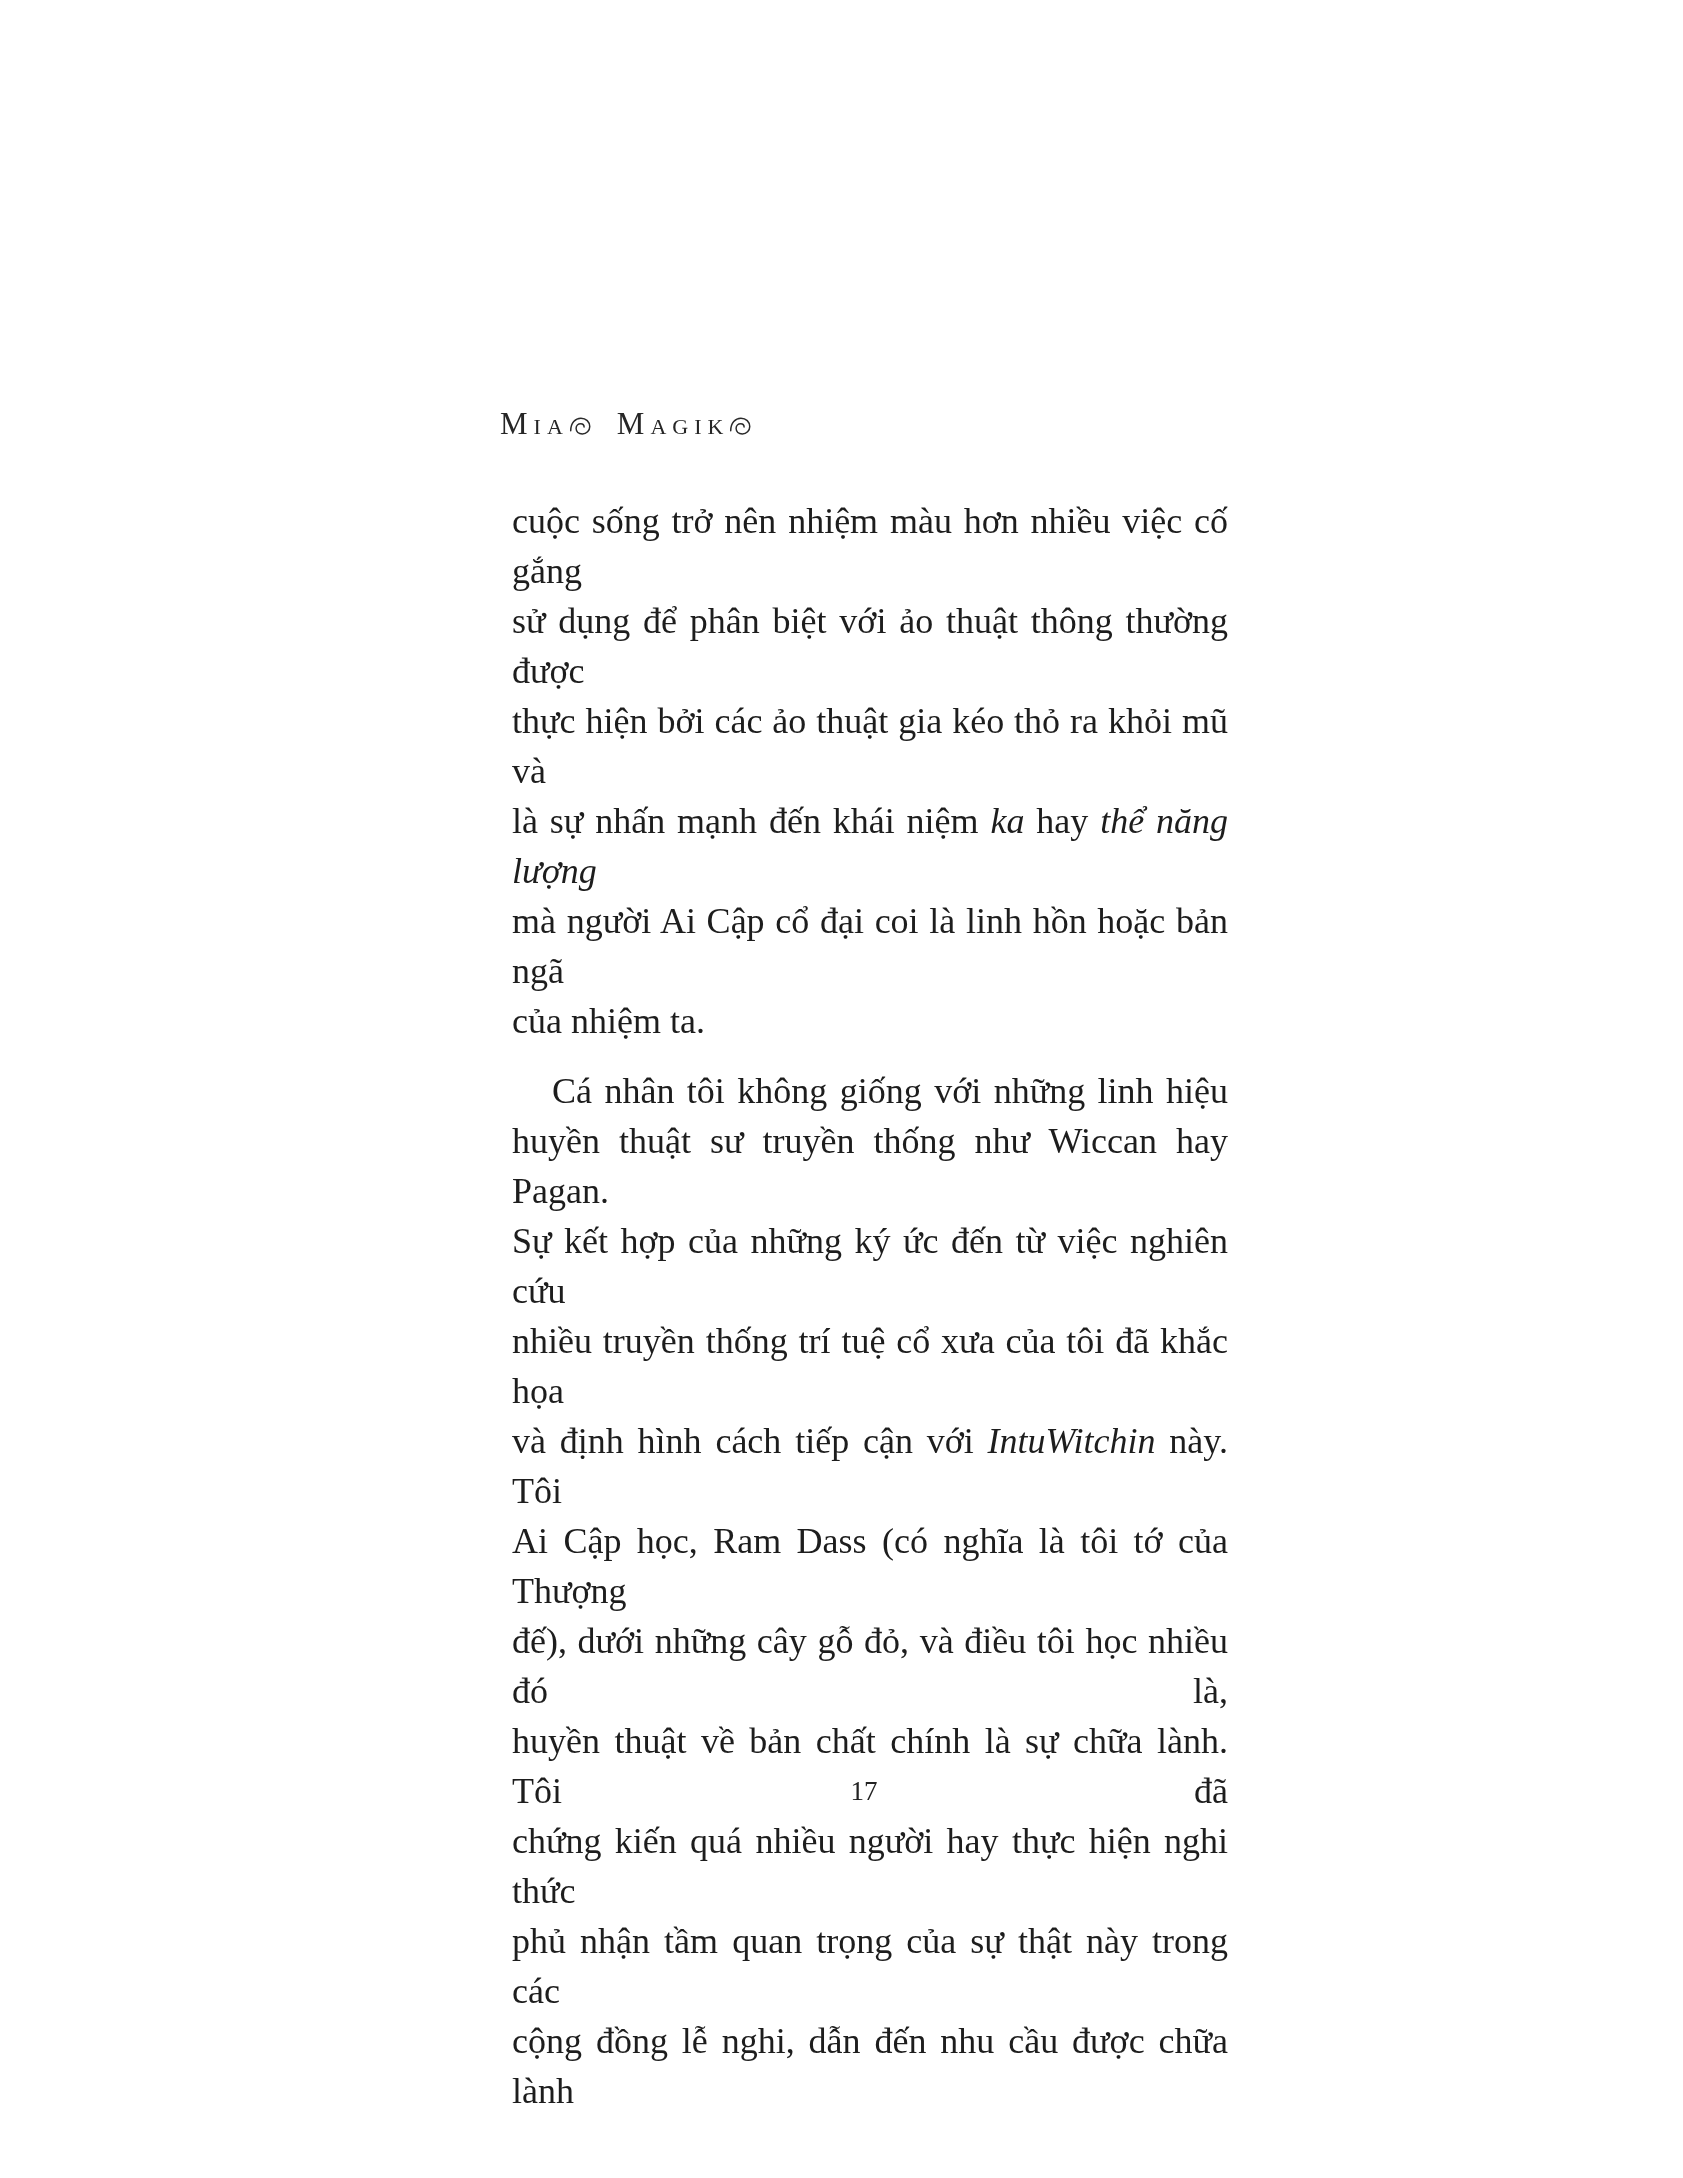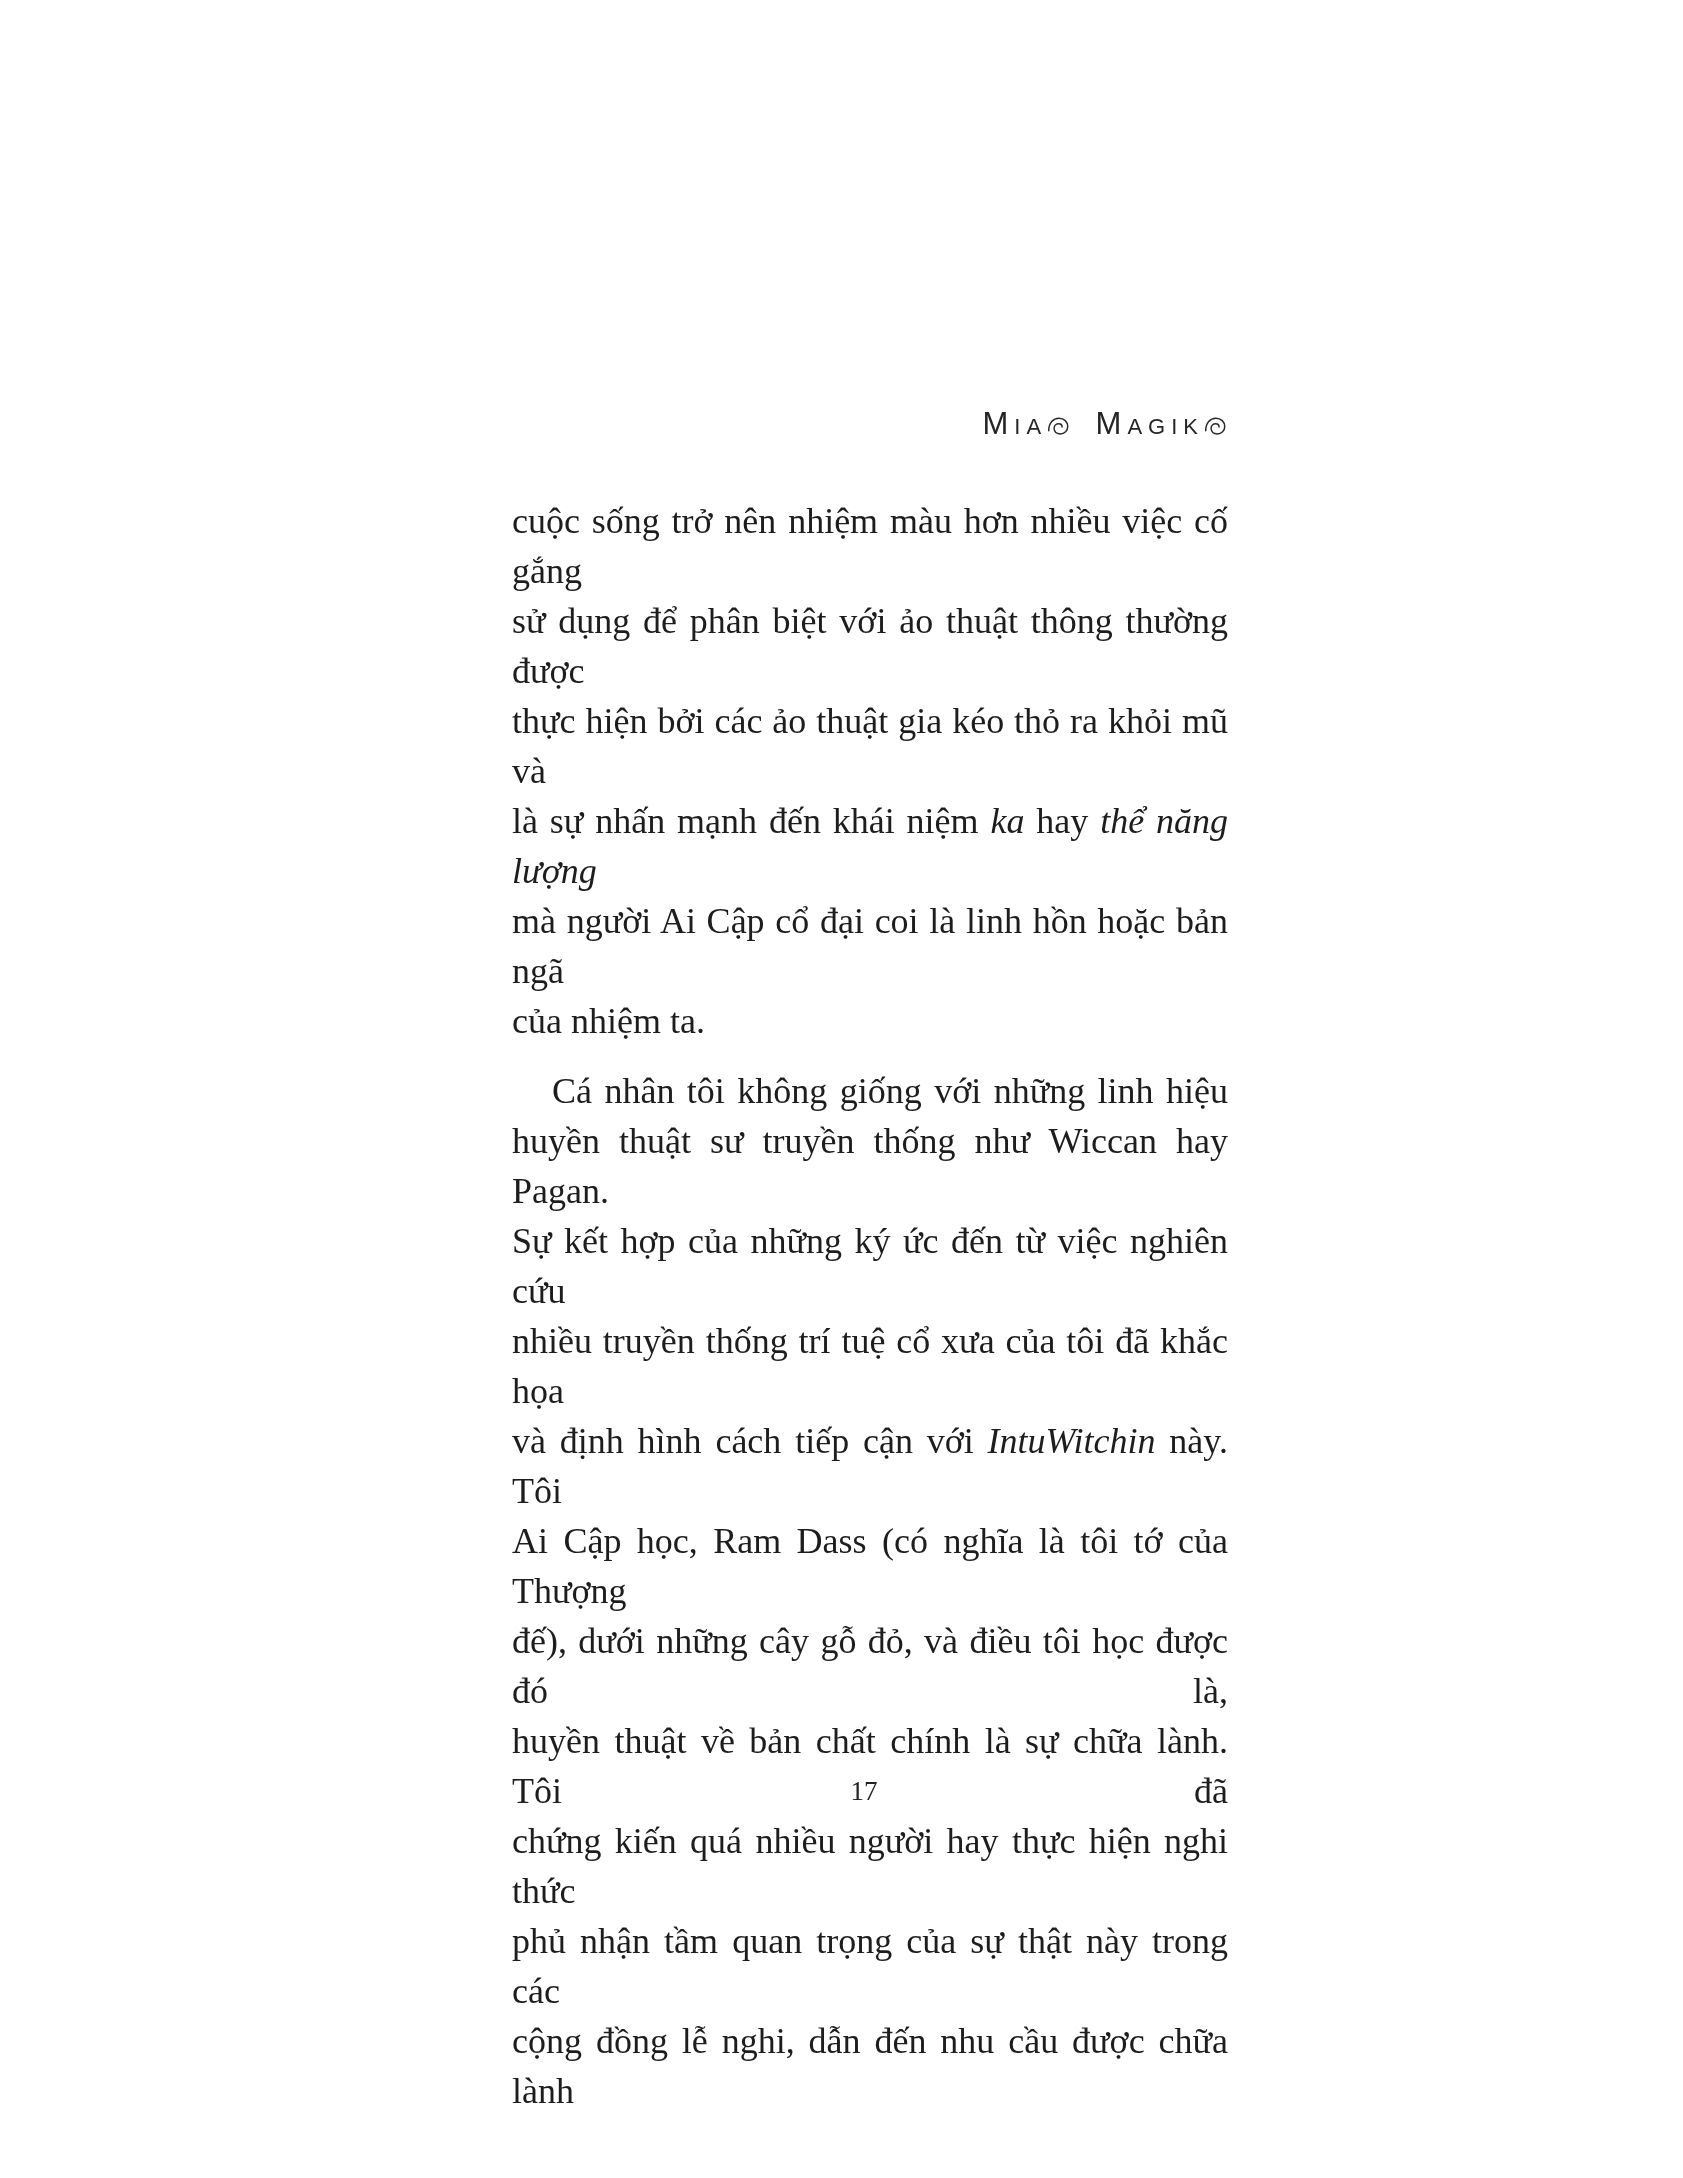--- a/index.html
+++ b/index.html
@@ -12,22 +12,22 @@
     color: #1d1d1d;
     overflow: hidden;
   }
 
   
   .running-head {
     position: absolute;
     top: 406px;
     left: 500px;
     width: 728px;
-    text-align: right;
-    font-family: Liberation Sans, sans-serif;
+    text-align: left;
+    font-family: Liberation Serif, serif;
     color: #262626;
     white-space: nowrap;
     letter-spacing: 0;
   }
   .rh-word { display: inline-block; }
   .rh-word + .rh-word { margin-left: 20px; }
   .rh-initial {
     font-size: 31px;
     letter-spacing: 6px;
   }
@@ -103,21 +103,21 @@
         <div class="line"><span>mà người Ai Cập cổ đại coi là linh hồn hoặc bản ngã</span></div>
         <div class="line no-just"><span>của nhiệm ta.</span></div>
       </div>
       <div class="paragraph p-indent">
         <div class="line"><span>Cá nhân tôi không giống với những linh hiệu</span></div>
         <div class="line"><span>huyền thuật sư truyền thống như Wiccan hay Pagan.</span></div>
         <div class="line"><span>Sự kết hợp của những ký ức đến từ việc nghiên cứu</span></div>
         <div class="line"><span>nhiều truyền thống trí tuệ cổ xưa của tôi đã khắc họa</span></div>
         <div class="line"><span>và định hình cách tiếp cận với </span><span class="it">IntuWitchin</span><span> này. Tôi</span></div>
         <div class="line"><span>Ai Cập học, Ram Dass (có nghĩa là tôi tớ của Thượng</span></div>
-        <div class="line"><span>đế), dưới những cây gỗ đỏ, và điều tôi học được đó là,</span></div>
+        <div class="line"><span>đế), dưới những cây gỗ đỏ, và điều tôi học nhiều đó là,</span></div>
         <div class="line"><span>huyền thuật về bản chất chính là sự chữa lành. Tôi đã</span></div>
         <div class="line"><span>chứng kiến quá nhiều người hay thực hiện nghi thức</span></div>
         <div class="line"><span>phủ nhận tầm quan trọng của sự thật này trong các</span></div>
         <div class="line"><span>cộng đồng lễ nghi, dẫn đến nhu cầu được chữa lành</span></div>
       </div>
     </main>
 
   <div class="page-number">17</div>
 
 </div>

